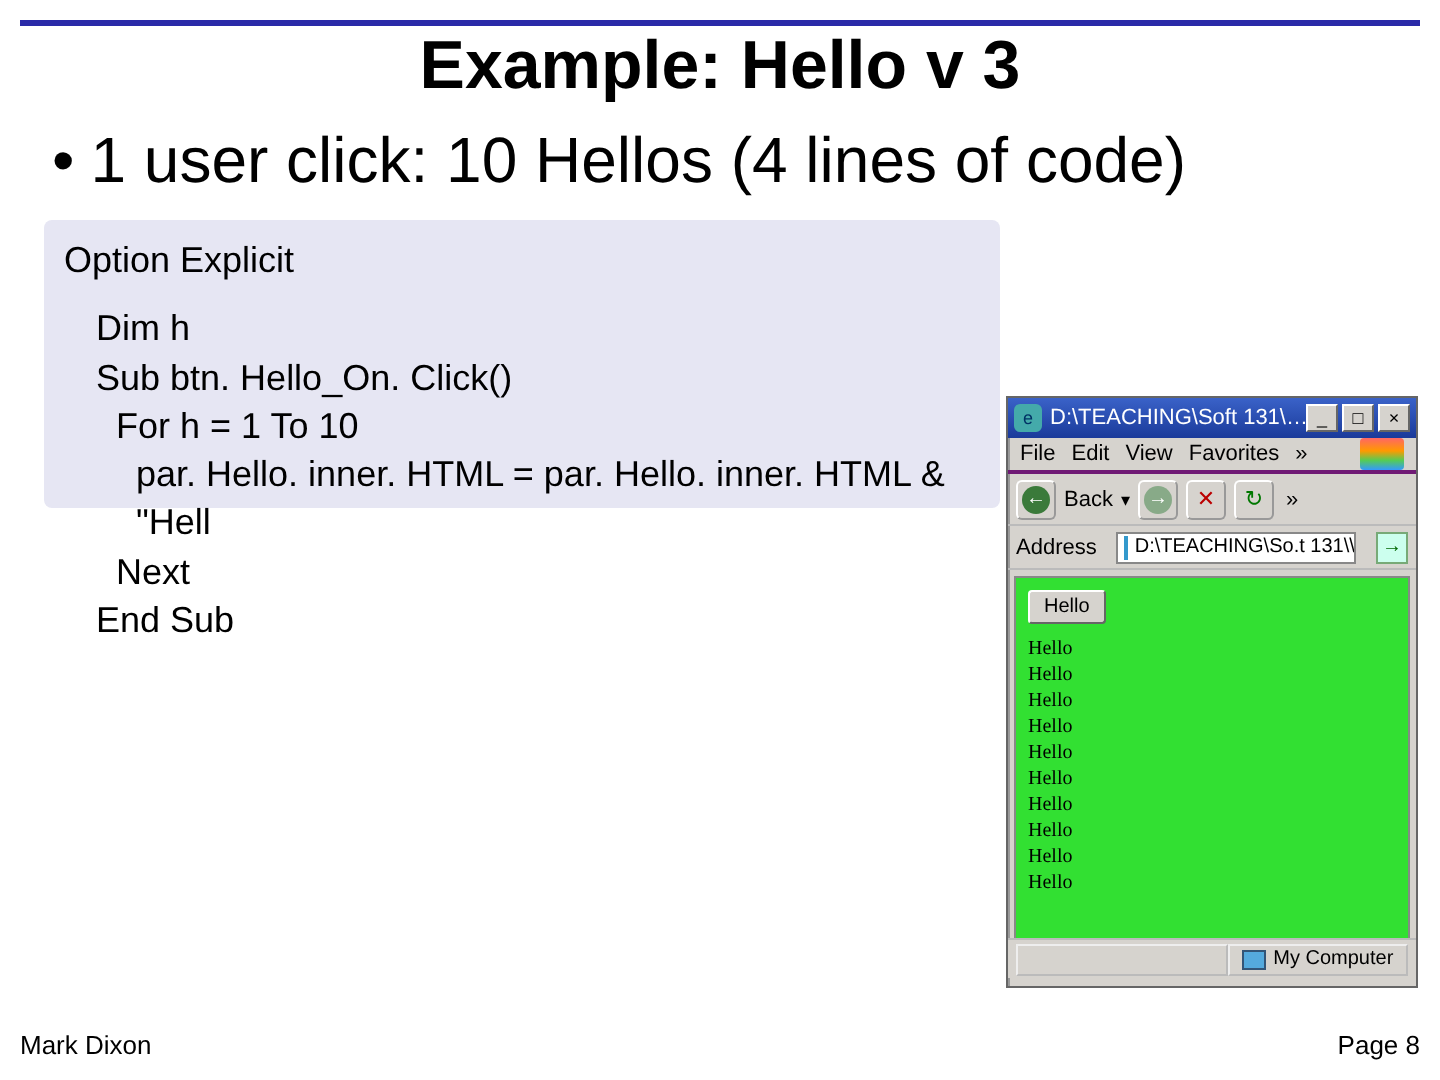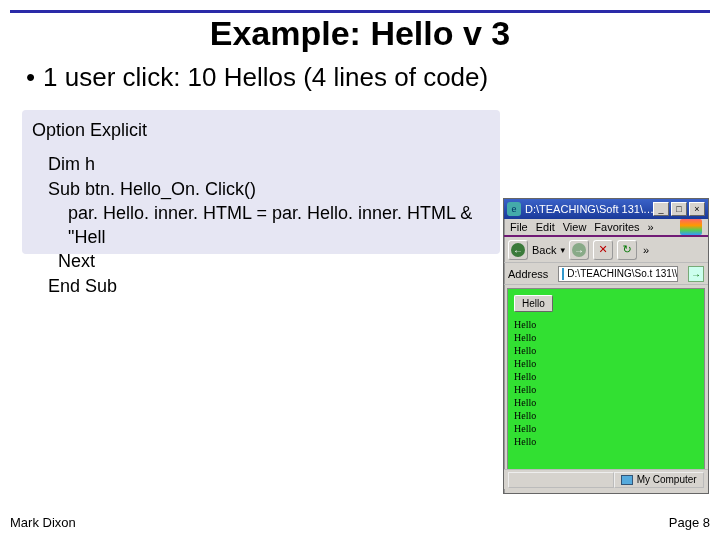--- a/index.html
+++ b/index.html
@@ -26,21 +26,21 @@
     top: 14px; left: 0; right: 0;
     text-align: center;
     font-size: 34px;
     font-weight: bold;
     color: #000;
   }
   .bullet-row {
     position: absolute;
     top: 62px;
     left: 26px;
-    font-size: 26px;
+    font-size: 32px;
     color: #000;
   }
   .bullet-row .dot { margin-right: 8px; }
   .code-box {
     position: absolute;
     top: 110px;
     left: 22px;
     width: 478px;
     height: 144px;
     background: #e6e6f3;
@@ -228,20 +228,21 @@
 
   <div class="bullet-row">
     <span class="dot">•</span><span>1 user click: 10 Hellos (4 lines of code)</span>
   </div>
 
   <div class="code-box">
     <div>Option Explicit</div>
     <div class="inner">
       <div>Dim h</div>
       <div>Sub btn. Hello_On. Click()</div>
+      <div class="i1">For h = 1 To 10</div>
       <div class="i2">par. Hello. inner. HTML = par. Hello. inner. HTML &amp; "Hell</div>
       <div class="i1">Next</div>
       <div>End Sub</div>
     </div>
   </div>
 
   <div class="browser">
     <div class="titlebar">
       <span class="ie-icon">e</span>
       <span class="title-text">D:\TEACHING\Soft 131\…</span>

